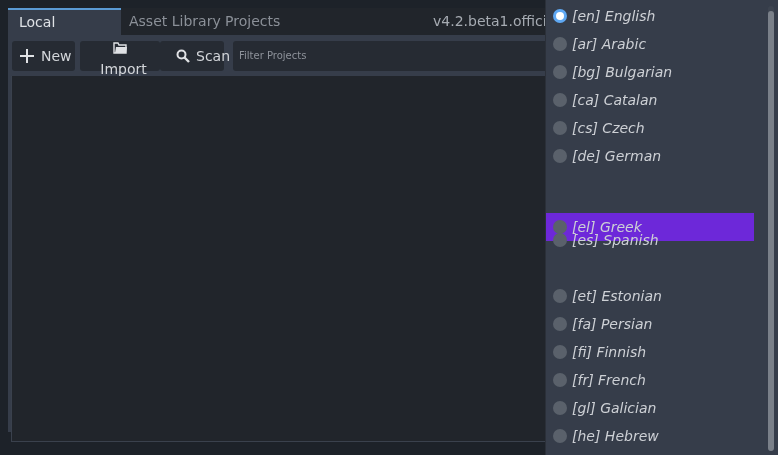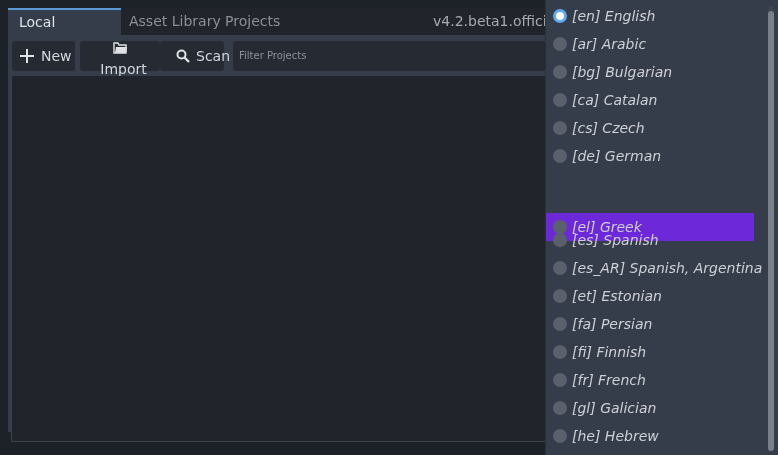--- a/index.html
+++ b/index.html
@@ -151,24 +151,20 @@
     <span>[de] German</span>
   </div>
   <div class="item hover" style="top:170px">
     <span class="radio"></span>
     <span>[el] Greek</span>
   </div>
   <div class="item" style="top:226px">
     <span class="radio"></span>
     <span>[es] Spanish</span>
   </div>
-  <div class="item" style="top:254px">
-    <span class="radio"></span>
-    <span>[es_AR] Spanish, Argentina</span>
-  </div>
   <div class="item" style="top:282px">
     <span class="radio"></span>
     <span>[et] Estonian</span>
   </div>
   <div class="item" style="top:310px">
     <span class="radio"></span>
     <span>[fa] Persian</span>
   </div>
   <div class="item" style="top:338px">
     <span class="radio"></span>

